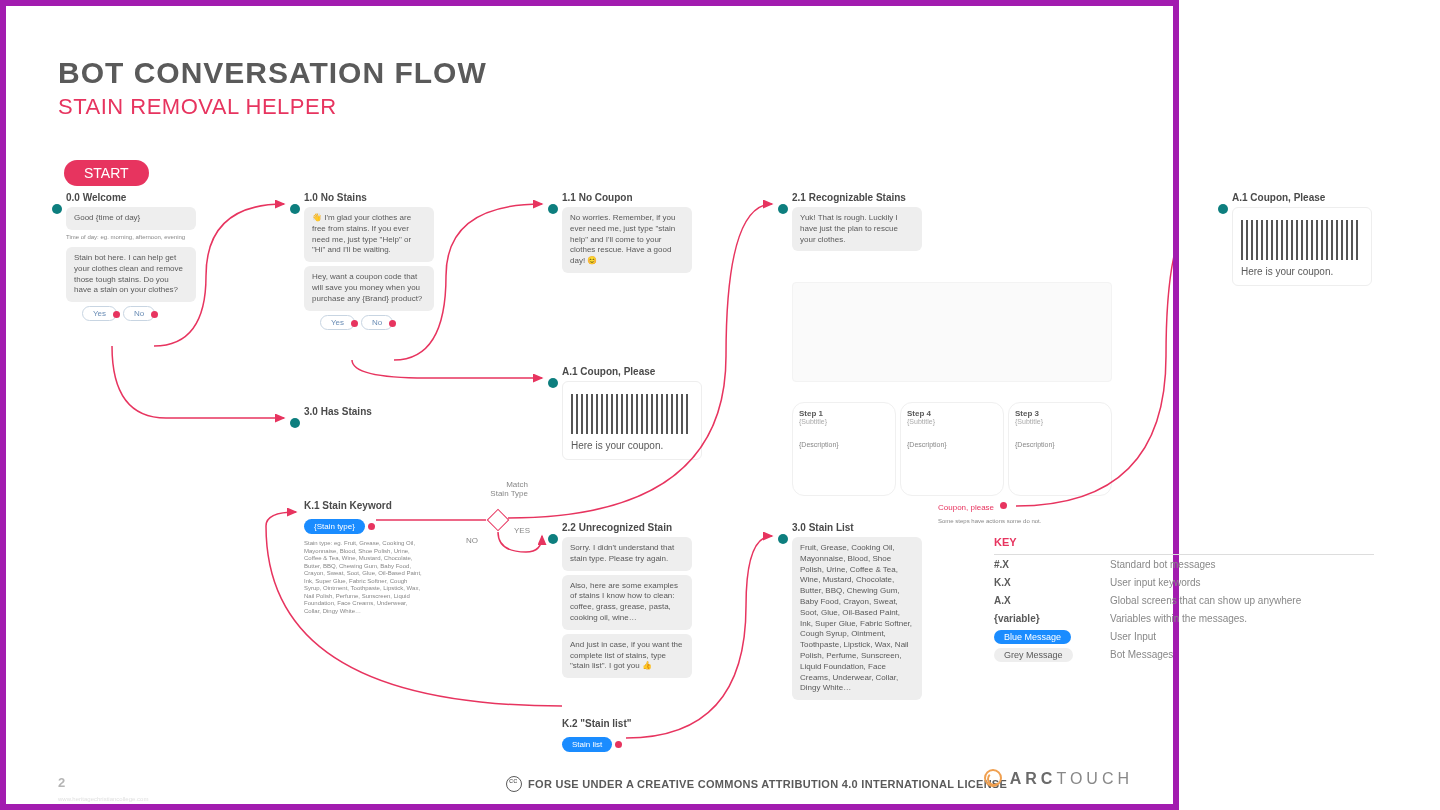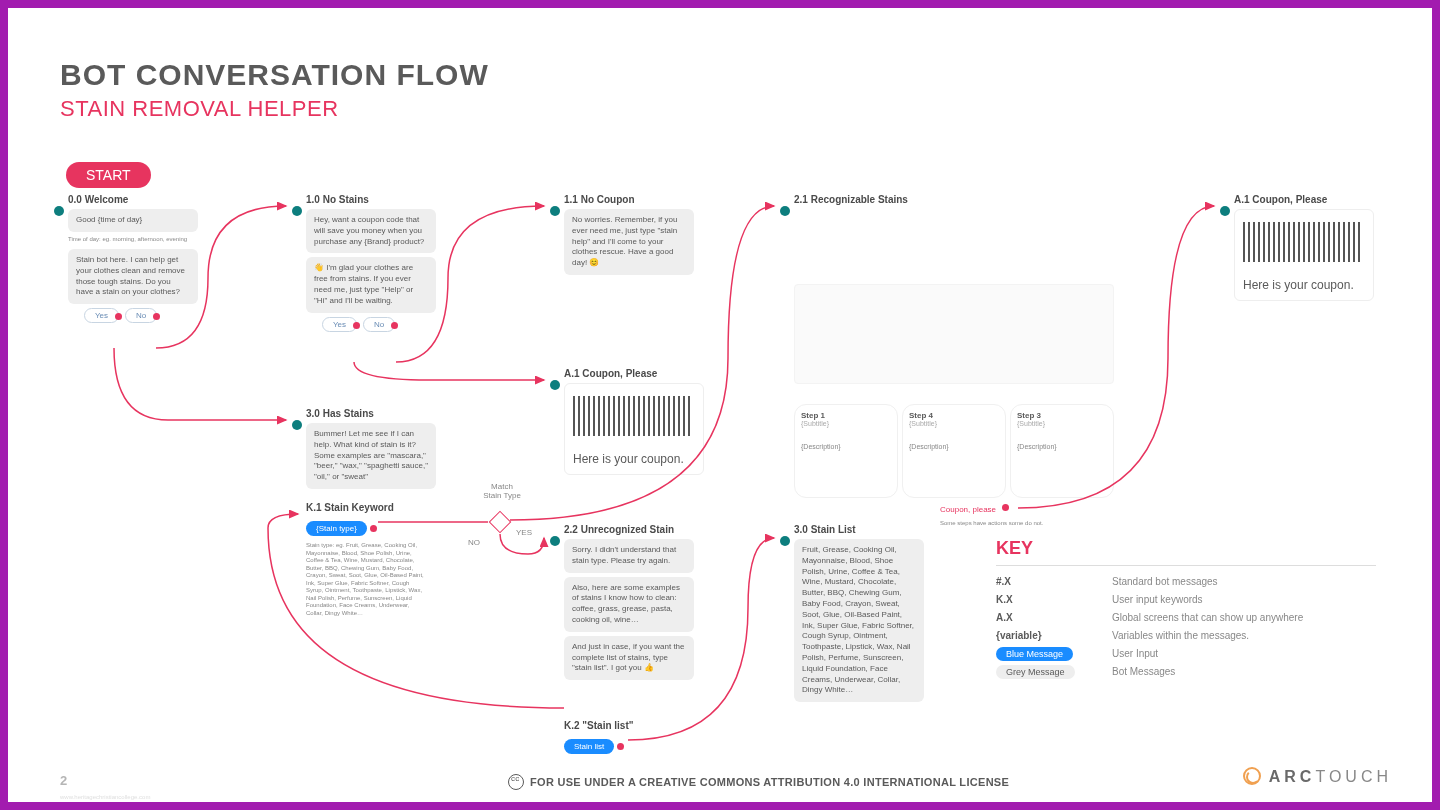--- a/index.html
+++ b/index.html
@@ -1,17 +1,17 @@
 <!DOCTYPE html>
 <html><head>
 <meta charset="utf-8">
 <style>
 *{box-sizing:border-box;margin:0;padding:0}
 html,body{width:1440px;height:810px;font-family:-apple-system,BlinkMacSystemFont,"Segoe UI",Arial,sans-serif;background:#fff;overflow:hidden}
-.frame{width:1440px;height:810px;border:8px solid #a21caf;position:relative;background:#fff}
+.frame{width:1179px;height:810px;border:6px solid #a21caf;position:relative;background:#fff}
 .title{position:absolute;left:52px;top:50px;font-size:30px;font-weight:700;letter-spacing:1px;color:#5a5a5a}
 .subtitle{position:absolute;left:52px;top:88px;font-size:22px;font-weight:400;letter-spacing:.5px;color:#e7345f}
 .start{position:absolute;left:58px;top:154px;background:#e7345f;color:#fff;font-size:14px;font-weight:400;padding:5px 20px;border-radius:14px}
 .page-num{position:absolute;left:52px;bottom:14px;color:#b5b5b5;font-size:13px;font-weight:700}
 .watermark{position:absolute;left:52px;bottom:2px;color:#e0e0e0;font-size:6px}
 .cc{position:absolute;left:500px;bottom:12px;font-size:11px;font-weight:700;color:#5a5a5a;letter-spacing:.3px}
 .cc::before{content:"";display:inline-block;width:14px;height:14px;border:1.5px solid #5a5a5a;border-radius:50%;vertical-align:-4px;margin-right:6px}
 .cc::after{content:"cc";position:absolute;left:3px;top:0;font-size:8px;font-weight:400}
 .arctouch{position:absolute;right:40px;bottom:16px;font-size:16px;letter-spacing:4px;color:#888;font-weight:300}
 .arctouch b{font-weight:700;color:#6a6a6a}
@@ -24,34 +24,34 @@
 .mini{font-size:6px;color:#888;line-height:1.2;margin-bottom:6px;max-width:120px}
 .cdot{width:10px;height:10px;background:#0d7e7e;border-radius:50%;position:absolute}
 .btn-row{display:flex;gap:6px;margin-top:2px;margin-left:16px}
 .btn{font-size:8px;color:#6a8db5;border:1px solid #c8d5e2;padding:2px 10px;border-radius:10px;background:#fff;position:relative}
 .btn .pdot{width:7px;height:7px;background:#e7345f;border-radius:50%;position:absolute;right:-4px;top:4px}
 .blue-pill{background:#1a8cff;color:#fff;font-size:8px;padding:3px 10px;border-radius:10px;display:inline-block;position:relative}
 .blue-pill .pdot{width:7px;height:7px;background:#e7345f;border-radius:50%;position:absolute;right:-10px;top:4px}
 
 .barcode{width:120px;height:40px;background:repeating-linear-gradient(90deg,#555 0,#555 2px,transparent 2px,transparent 5px);margin:4px 0}
 .coupon-box{background:#fff;border:1px solid #eee;border-radius:6px;padding:8px;width:140px}
-.coupon-box .ct{font-size:12px;color:#5a5a5a;margin-top:16px}
+.coupon-box .ct{font-size:10px;color:#5a5a5a;margin-top:6px}
 
 .steps{display:flex;gap:4px;position:absolute}
 .step{width:104px;height:94px;background:#fff;border:1px solid #f0f0f0;border-radius:12px;padding:6px;font-size:7px;color:#888}
 .step .sh{font-weight:700;color:#5a5a5a;font-size:8px}
 .step .ss{color:#aaa;font-size:7px}
 .action{font-size:8px;color:#e7345f;position:absolute}
 .placeholder{position:absolute;width:320px;height:100px;border:1px solid #f3f3f3;border-radius:4px;background:#fafafa}
 
 .diamond{width:16px;height:16px;border:1.5px solid #e7345f;transform:rotate(45deg);position:absolute;background:#fff}
 .dlabel{position:absolute;font-size:8px;color:#888}
 
 .key{position:absolute;left:988px;top:530px;width:380px}
-.key h3{color:#e7345f;font-size:18px;font-weight:700;border-bottom:1px solid #ddd;padding-bottom:6px;margin-bottom:10px}
+.key h3{color:#e7345f;font-size:11px;font-weight:700;border-bottom:1px solid #ddd;padding-bottom:6px;margin-bottom:4px}
 .key-row{display:flex;font-size:10px;color:#888;margin-bottom:7px}
 .key-row .k{width:116px;color:#5a5a5a;font-weight:600}
 .key-row .blue{background:#1a8cff;color:#fff;padding:2px 10px;border-radius:10px;font-size:9px;font-weight:400}
 .key-row .grey{background:#eee;color:#5a5a5a;padding:2px 10px;border-radius:10px;font-size:9px;font-weight:400}
 
 svg.flows{position:absolute;inset:0;width:100%;height:100%;pointer-events:none}
 svg.flows path{stroke:#e7345f;stroke-width:1.5;fill:none}
 svg.flows polygon{fill:#e7345f}
 
 .longtext{font-size:6px;color:#888;line-height:1.25;max-width:120px}
@@ -75,22 +75,22 @@
     <div class="msg">Stain bot here. I can help get your clothes clean and remove those tough stains. Do you have a stain on your clothes?</div>
     <div class="btn-row">
       <span class="btn"><span>Yes</span><span class="pdot"></span></span>
       <span class="btn"><span>No</span><span class="pdot"></span></span>
     </div>
   </div>
 
   <div class="node" style="left:298px;top:186px">
     <div class="cdot" style="left:-14px;top:12px"></div>
     <div class="node-title">1.0 No Stains</div>
+    <div class="msg">👋 I'm glad your clothes are free from stains. If you ever need me, just type "Help" or "Hi" and I'll be waiting.</div>
     <div class="msg">Hey, want a coupon code that will save you money when you purchase any {Brand} product?</div>
-    <div class="msg">👋 I'm glad your clothes are free from stains. If you ever need me, just type "Help" or "Hi" and I'll be waiting.</div>
     <div class="btn-row">
       <span class="btn"><span>Yes</span><span class="pdot"></span></span>
       <span class="btn"><span>No</span><span class="pdot"></span></span>
     </div>
   </div>
 
   <div class="node" style="left:556px;top:186px">
     <div class="cdot" style="left:-14px;top:12px"></div>
     <div class="node-title">1.1 No Coupon</div>
     <div class="msg">No worries. Remember, if you ever need me, just type "stain help" and I'll come to your clothes rescue. Have a good day! 😊</div>
@@ -101,31 +101,30 @@
     <div class="node-title">A.1 Coupon, Please</div>
     <div class="coupon-box">
       <div class="barcode"></div>
       <div class="ct">Here is your coupon.</div>
     </div>
   </div>
 
   <div class="node" style="left:298px;top:400px">
     <div class="cdot" style="left:-14px;top:12px"></div>
     <div class="node-title">3.0 Has Stains</div>
-    <div class="msg">Bummer! Let me see if I can help. What  kind of stain is it? Some examples are "mascara," "beer," "wax," "spaghetti sauce," "oil,"  or "sweat"</div>
   </div>
 
   <div class="node" style="left:298px;top:494px">
     <div class="node-title">K.1 Stain Keyword</div>
     <span class="blue-pill"><span>{Stain type}</span><span class="pdot"></span></span>
     <div class="longtext" style="margin-top:6px">Stain type: eg. Fruit, Grease, Cooking Oil, Mayonnaise, Blood, Shoe Polish, Urine, Coffee &amp; Tea, Wine, Mustard, Chocolate, Butter, BBQ, Chewing Gum, Baby Food, Crayon, Sweat, Soot, Glue, Oil-Based Paint, Ink, Super Glue, Fabric Softner,  Cough Syrup, Ointment, Toothpaste, Lipstick, Wax, Nail Polish, Perfume, Sunscreen, Liquid Foundation, Face Creams, Underwear, Collar, Dingy White…</div>
   </div>
 
   <div class="diamond" style="left:484px;top:506px"></div>
-  <div class="dlabel" style="left:466px;top:474px;text-align:center;width:56px"><span>Match</span><br><span>Stain Type</span></div>
+  <div class="dlabel" style="left:466px;top:474px;text-align:right;width:56px"><span>Match</span><br><span>Stain Type</span></div>
   <div class="dlabel" style="left:508px;top:520px">YES</div>
   <div class="dlabel" style="left:460px;top:530px">NO</div>
 
   <div class="node" style="left:556px;top:516px">
     <div class="cdot" style="left:-14px;top:12px"></div>
     <div class="node-title">2.2 Unrecognized Stain</div>
     <div class="msg">Sorry. I didn't understand that stain type. Please try again.</div>
     <div class="msg">Also, here are some examples of stains I know how to clean: coffee, grass, grease, pasta, cooking oil, wine…</div>
     <div class="msg">And just in case, if you want the complete list of stains, type "stain list". I got you 👍</div>
   </div>
@@ -137,20 +136,21 @@
 
   <div class="node" style="left:786px;top:516px">
     <div class="cdot" style="left:-14px;top:12px"></div>
     <div class="node-title">3.0 Stain List</div>
     <div class="msg" style="max-width:130px">Fruit, Grease, Cooking Oil, Mayonnaise, Blood, Shoe Polish, Urine, Coffee &amp; Tea, Wine, Mustard, Chocolate, Butter, BBQ, Chewing Gum, Baby Food, Crayon, Sweat, Soot, Glue,  Oil-Based Paint, Ink, Super Glue, Fabric Softner, Cough Syrup, Ointment, Toothpaste, Lipstick, Wax, Nail Polish, Perfume, Sunscreen, Liquid Foundation, Face Creams, Underwear, Collar, Dingy White…</div>
   </div>
 
   <div class="node" style="left:786px;top:186px">
     <div class="cdot" style="left:-14px;top:12px"></div>
     <div class="node-title">2.1 Recognizable Stains</div>
+    <div class="msg">Yuk! That is rough. Luckily I have just the plan to rescue your clothes.</div>
   </div>
   <div class="howto" style="position:absolute;left:786px;top:328px">How to remove {stain type} stains</div>
   <div class="placeholder" style="left:786px;top:276px"></div>
 
   <div class="steps" style="left:786px;top:396px">
     <div class="step">
       <div class="sh">Step 1</div>
       <div class="ss">{Subtitle}</div>
       <div style="margin-top:16px">{Description}</div>
     </div>

